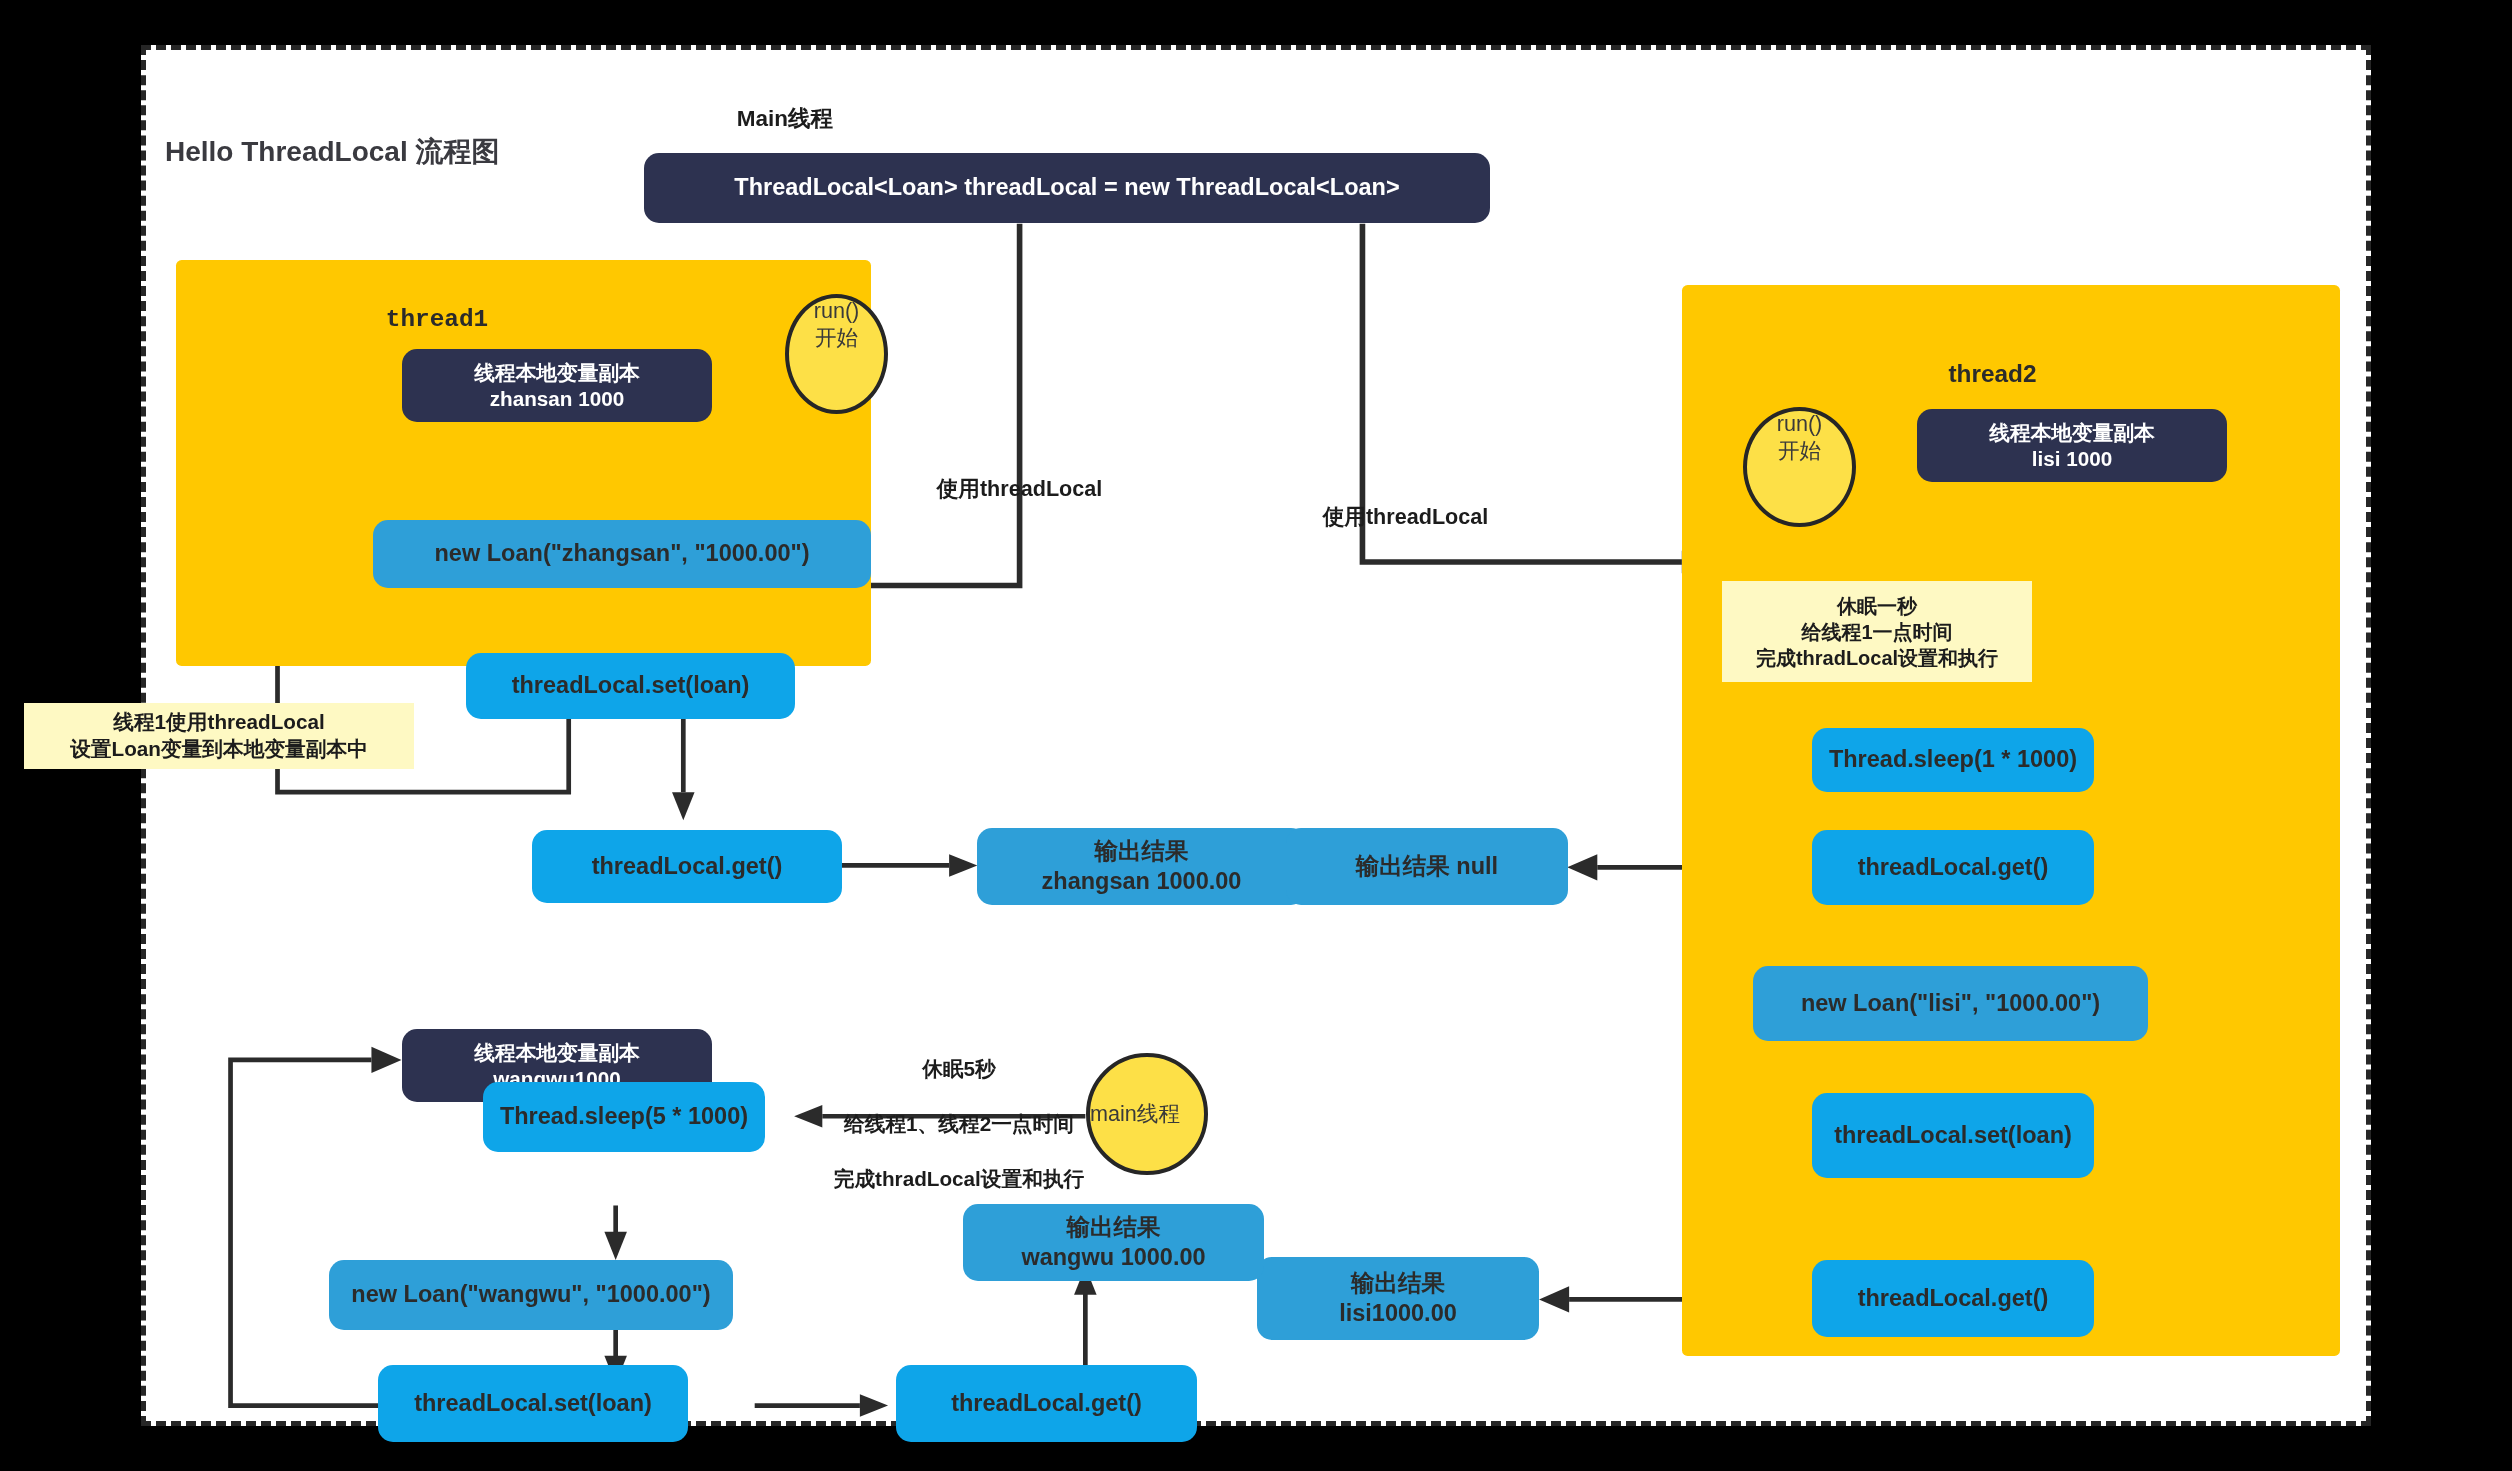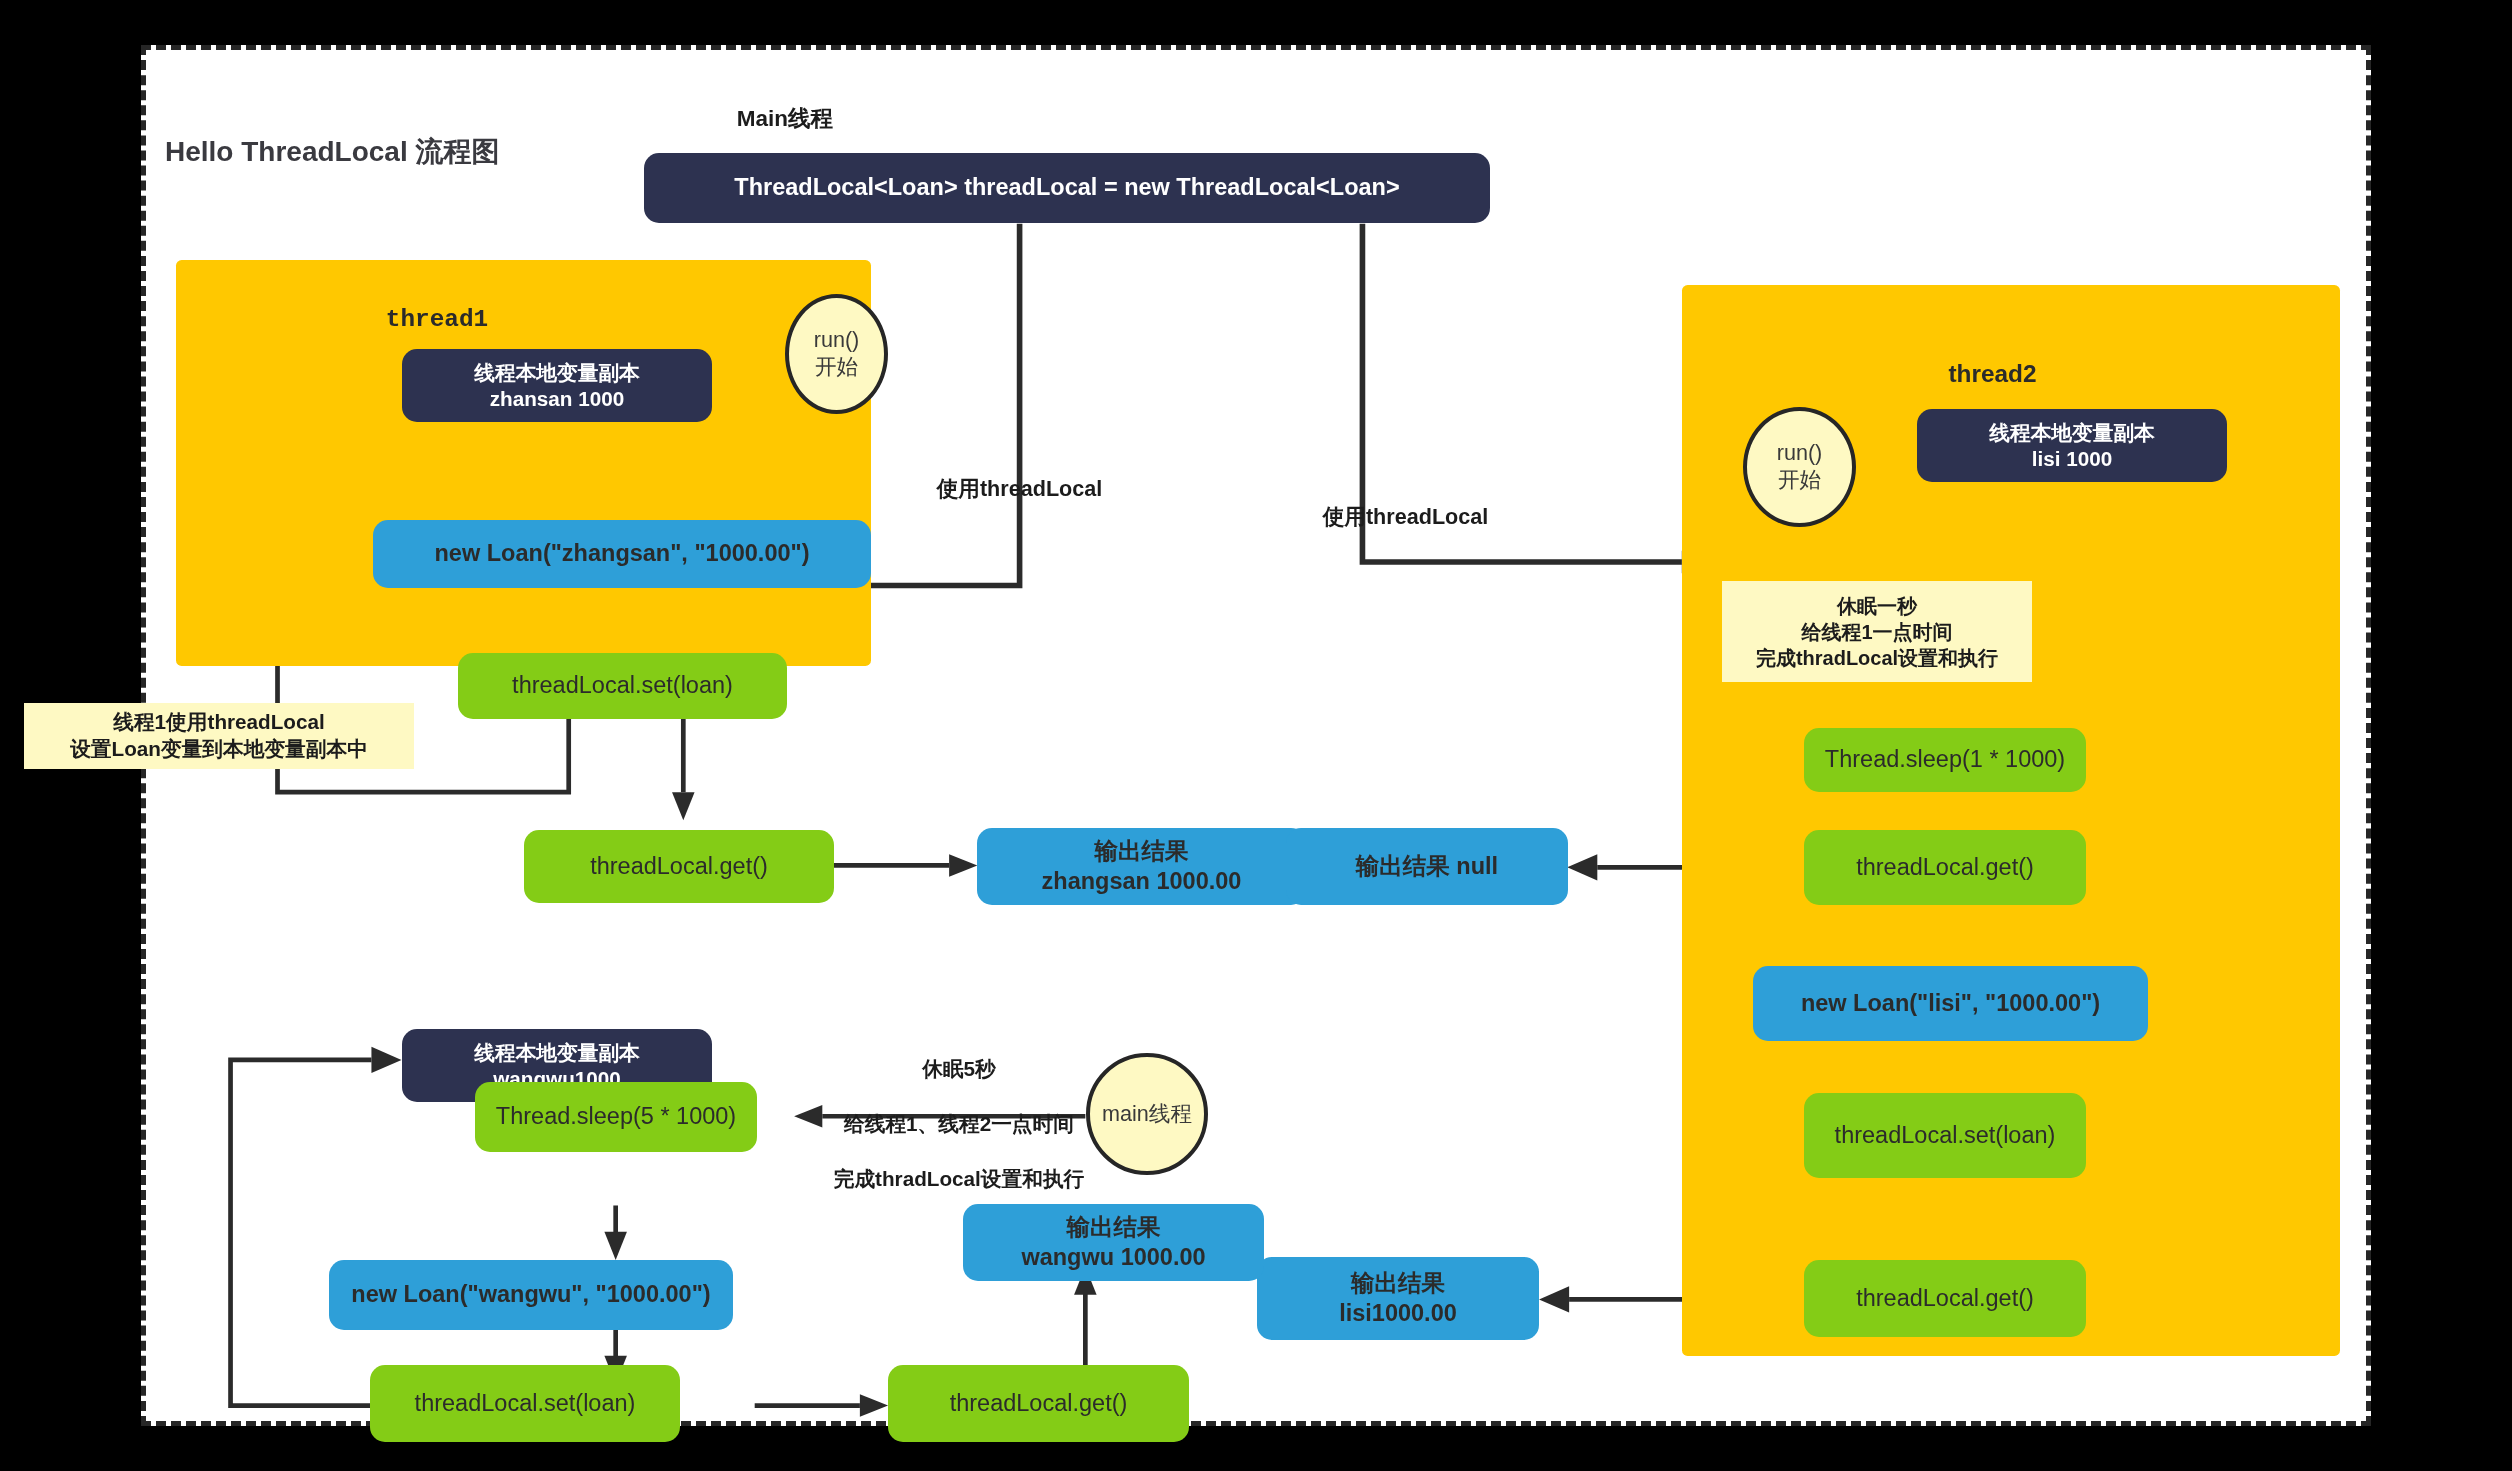--- a/index.html
+++ b/index.html
@@ -9,29 +9,29 @@
   #canvas{position:absolute;left:141px;top:45px;width:2230px;height:1381px;
           background:#ffffff;border:5.6px dashed #262626;box-sizing:border-box;}
 
   .abs{position:absolute;box-sizing:border-box;}
 
   
   .node{display:flex;align-items:center;justify-content:center;text-align:center;
         border-radius:15px;line-height:1.25;}
   .navy{background:#2d3250;color:#ffffff;font-weight:bold;}
   .blue{background:#2e9fd8;color:#2b2b2b;font-weight:bold;}
-  .purple{background:#84cc16;color:#2b2b2b;font-weight:normal;}
+  .purple{background:#0ea5e9;color:#2b2b2b;font-weight:bold;margin-left:8px;}
   .panel{background:#ffc800;border-radius:5.6px;}
   .note{background:#fef9c3;color:#1c1c1c;font-weight:bold;text-align:center;
         line-height:1.3;display:flex;align-items:center;justify-content:center;}
   .plainlabel{color:#1c1c1c;font-weight:bold;text-align:center;line-height:1.3;
               display:flex;align-items:center;justify-content:center;}
-  .circle{border:4.7px solid #262626;background:#fef9c3;border-radius:50%;
+  .circle{border:4.7px solid #262626;background:#fde047;border-radius:50%;
           color:#3a3a3a;font-weight:400;display:flex;align-items:center;
-          justify-content:center;text-align:center;line-height:1.25;}
+          text-align:center;line-height:1.25;}
   .paneltitle{color:#2b2b2b;font-weight:bold;text-align:center;}
 
   .ttl{color:#3a3a40;font-weight:bold;}
 
   svg.wires{position:absolute;left:0;top:0;width:2230px;height:1381px;
             pointer-events:none;overflow:visible;}
   .ln{stroke:#2b2b2b;stroke-width:5;fill:none;}
   .lnh{stroke:#2b2b2b;stroke-width:6;fill:none;}
   .ar{fill:#2b2b2b;}
 </style>

